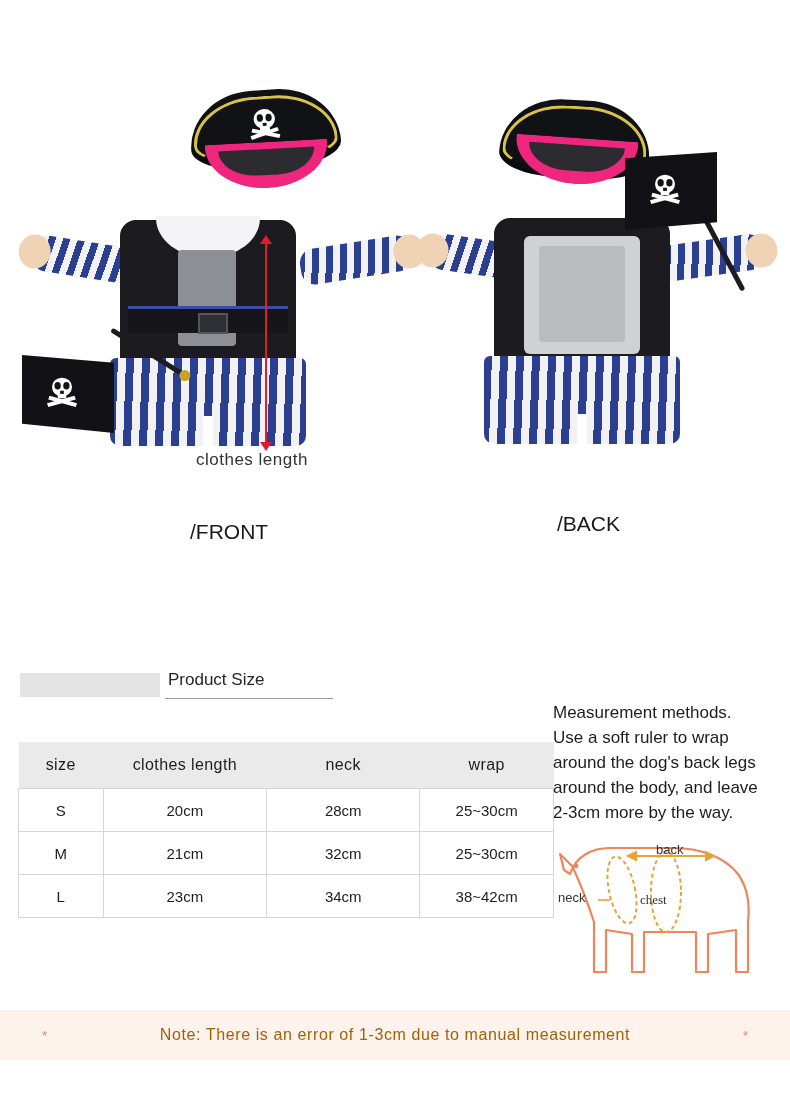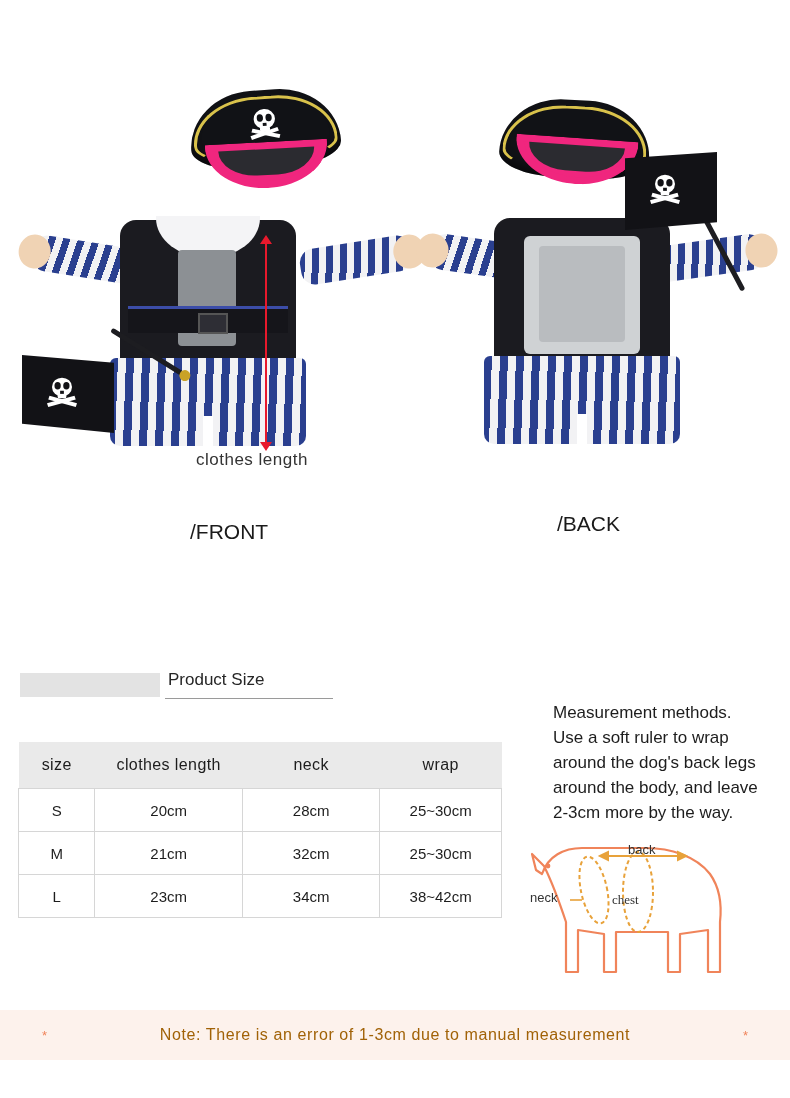--- a/index.html
+++ b/index.html
@@ -297,21 +297,21 @@
     top: 28px;
     width: 168px;
     height: 1px;
     background: #9a9a9a;
   }
 
   table.size-table {
     position: absolute;
     left: 18px;
     top: 82px;
-    width: 484px;
+    width: 536px;
     border-collapse: collapse;
     font-size: 15px;
   }
   table.size-table th {
     background: #eaeaea;
     font-weight: normal;
     color: #1d1d1d;
     height: 44px;
     font-size: 16px;
     letter-spacing: 0.4px;
@@ -335,21 +335,21 @@
     width: 235px;
   }
   .method p {
     margin: 12px;
     font-size: 17px;
     line-height: 25px;
     color: #1d1d1d;
   }
   .dog-wrap {
     position: absolute;
-    left: 520px;
+    left: 548px;
     top: 830px;
     width: 230px;
     height: 150px;
   }
   .dog-label {
     position: absolute;
     font-size: 13px;
     color: #333;
   }
   .dog-label.back  { left: 108px; top: 12px; }

